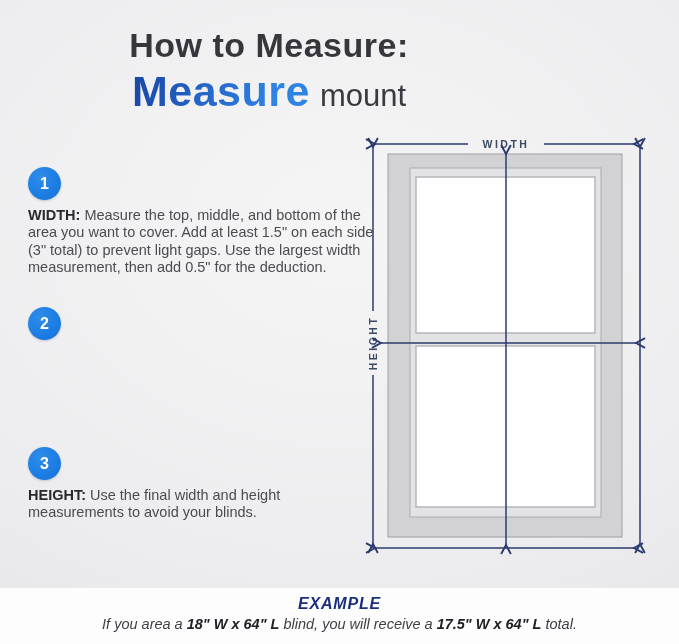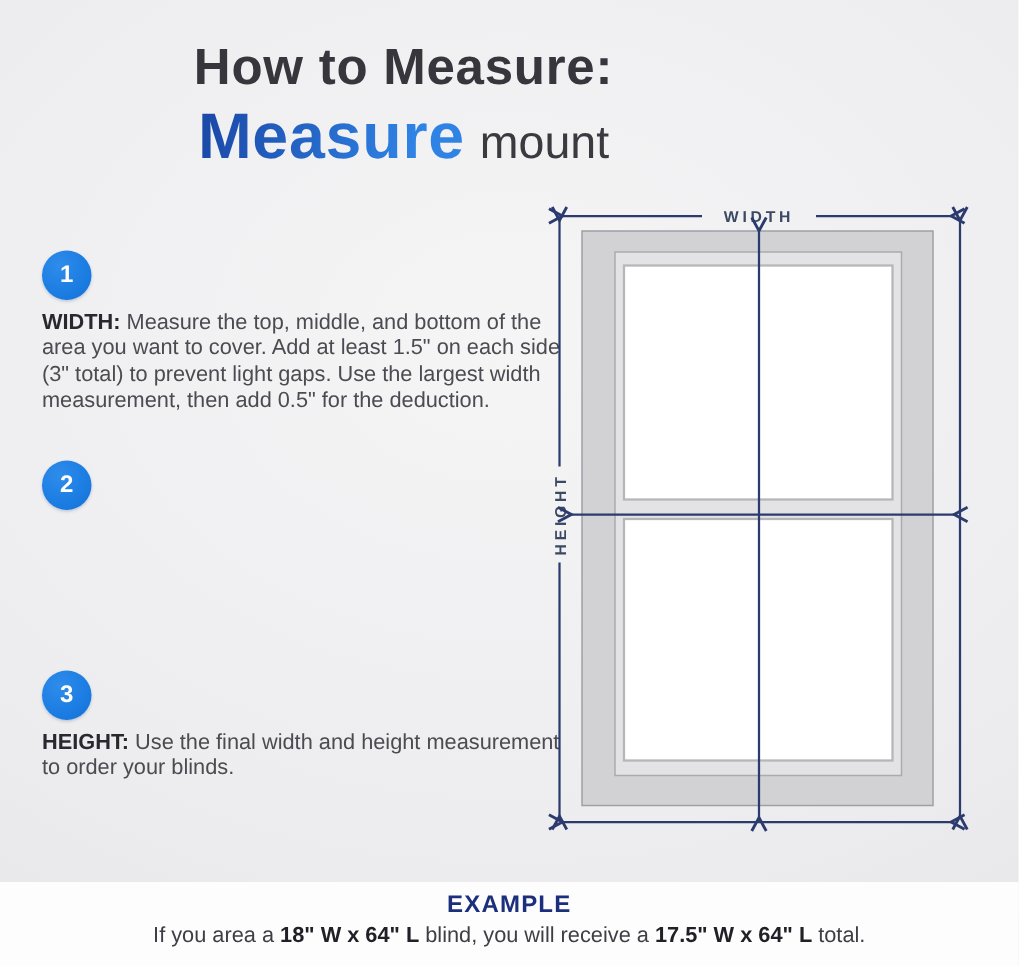--- a/index.html
+++ b/index.html
@@ -50,21 +50,21 @@
   .diagram { position: absolute; left: 358px; top: 128px; width: 300px; height: 445px; }
   .diagram svg { display: block; }
   .meas-label {
     font-family: "Liberation Sans", sans-serif;
     font-size: 10.5px; font-weight: 600; letter-spacing: 2.5px; fill: #3c4963;
   }
 
   
   .example-strip {
     position: absolute; left: 0; top: 588px; width: 679px; height: 56px;
-    background: #fdfdfe; text-align: center;
+    background: #fdfdfe; text-align: center; font-style: italic;
   }
   .example-heading {
     margin-top: 7px; font-size: 16px; font-weight: 700; color: #1c2f7d; letter-spacing: 0.8px;
   }
   .example-line { margin-top: 3px; font-size: 14.5px; color: #3e3e44; }
   .example-line b { color: #202026; }
 </style>
 </head>
 <body>
 
@@ -86,21 +86,21 @@
   </div>
 
   <div class="step step-2">
     <div class="step-circle">2</div>
   </div>
 
   <div class="step step-3">
     <div class="step-circle">3</div>
     <div class="step-text">
       <span class="step-label">HEIGHT:</span>
-      <span>Use the final width and height measurement to order your blinds.</span>
+      <span>Use the final width and height measurements to avoid your blinds.</span>
     </div>
   </div>
 
   <div class="diagram">
     <svg width="300" height="445" viewBox="0 0 300 445">
       <defs>
         <marker id="ah" viewBox="0 0 10 10" refX="2.2" refY="5" markerWidth="8.5" markerHeight="8.5" orient="auto-start-reverse">
           <path d="M8.5,1.2 L1.5,5 L8.5,8.8" fill="none" stroke="#2c3b6e" stroke-width="1.5"></path>
         </marker>
       </defs>

